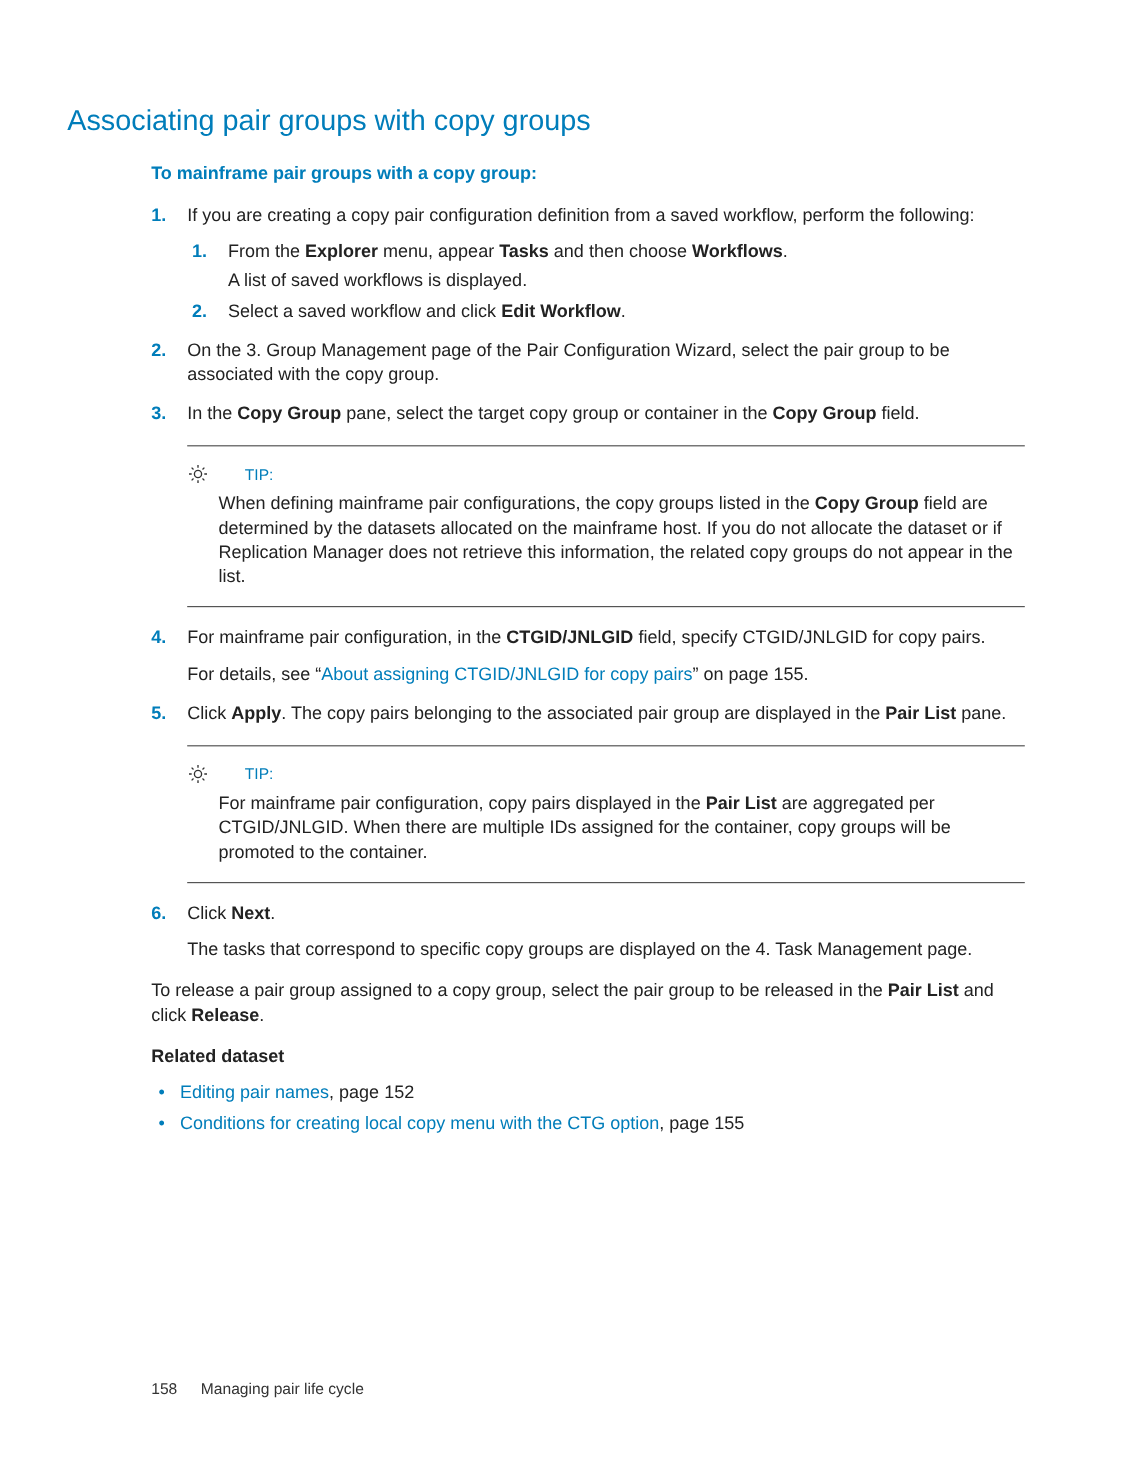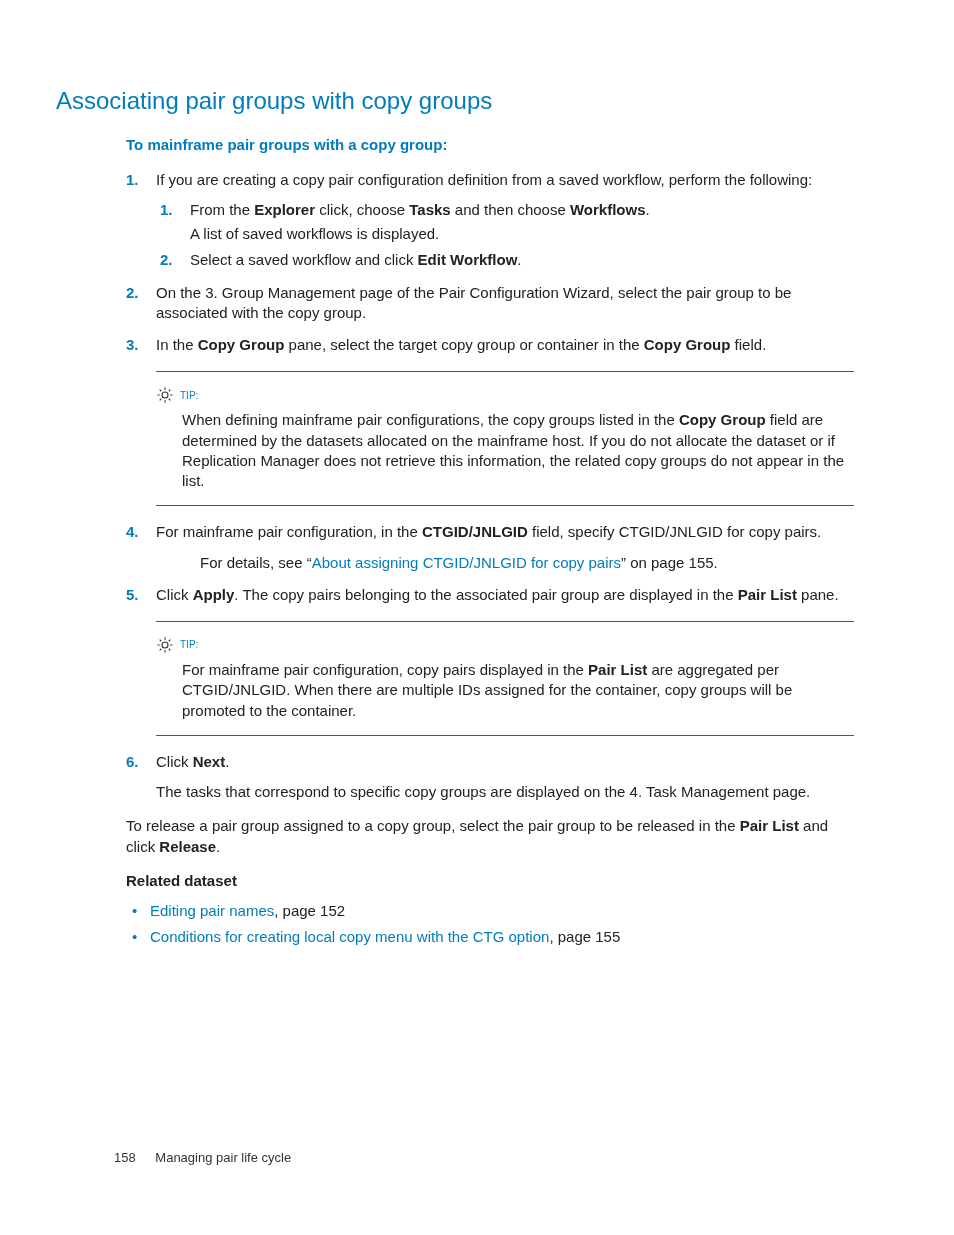--- a/index.html
+++ b/index.html
@@ -69,21 +69,22 @@
     border-bottom: 1px solid #555;
   }
   .tip-head {
     display: flex;
     align-items: center;
     gap: 6px;
     margin-bottom: 6px;
   }
   .tip-label {
     color: #007dba;
-    font-size: 10px;
+    font-size: 13px;
+    margin-left: 24px;
   }
   .tip-icon svg {
     width: 18px;
     height: 18px;
     display: block;
   }
   .tip-body {
     margin-left: 26px;
   }
   .release-p {
@@ -108,21 +109,21 @@
     position: absolute;
     left: 6px;
     color: #007dba;
   }
   a.xref {
     color: #007dba;
     text-decoration: none;
   }
   .footer {
     position: absolute;
-    left: 114px;
+    left: 126px;
     bottom: 68px;
     font-size: 13px;
     color: #333;
   }
   .footer .pn {
     margin-right: 16px;
   }
   b { font-weight: 700; }
 </style>
 </head>
@@ -136,21 +137,21 @@
 
     <ol class="outer">
 
       <li>
         <span class="num">1.</span>
         <span>If you are creating a copy pair configuration definition from a saved workflow, perform the following:</span>
         <ol class="inner">
           <li>
             <span class="num">1.</span>
             <span>
-              <span>From the </span><b>Explorer</b><span> click, choose </span><b>Tasks</b><span> and then choose </span><b>Workflows</b><span>.</span>
+              <span>From the </span><b>Explorer</b><span> menu, appear </span><b>Tasks</b><span> and then choose </span><b>Workflows</b><span>.</span>
             </span>
             <div class="subp">A list of saved workflows is displayed.</div>
           </li>
           <li>
             <span class="num">2.</span>
             <span>
               <span>Select a saved workflow and click </span><b>Edit Workflow</b><span>.</span>
             </span>
           </li>
         </ol>
@@ -184,21 +185,21 @@
       </div>
     </div>
 
     <ol class="outer">
 
       <li>
         <span class="num">4.</span>
         <span>
           <span>For mainframe pair configuration, in the </span><b>CTGID/JNLGID</b><span> field, specify CTGID/JNLGID for copy pairs.</span>
         </span>
-        <div class="subp" style="margin-top:10px;margin-left:44px;">
+        <div class="subp" style="margin-top:10px;">
           <span>For details, see “</span><a class="xref">About assigning CTGID/JNLGID for copy pairs</a><span>” on page 155.</span>
         </div>
       </li>
 
       <li>
         <span class="num">5.</span>
         <span>
           <span>Click </span><b>Apply</b><span>. The copy pairs belonging to the associated pair group are displayed in the </span><b>Pair List</b><span> pane.</span>
         </span>
       </li>

